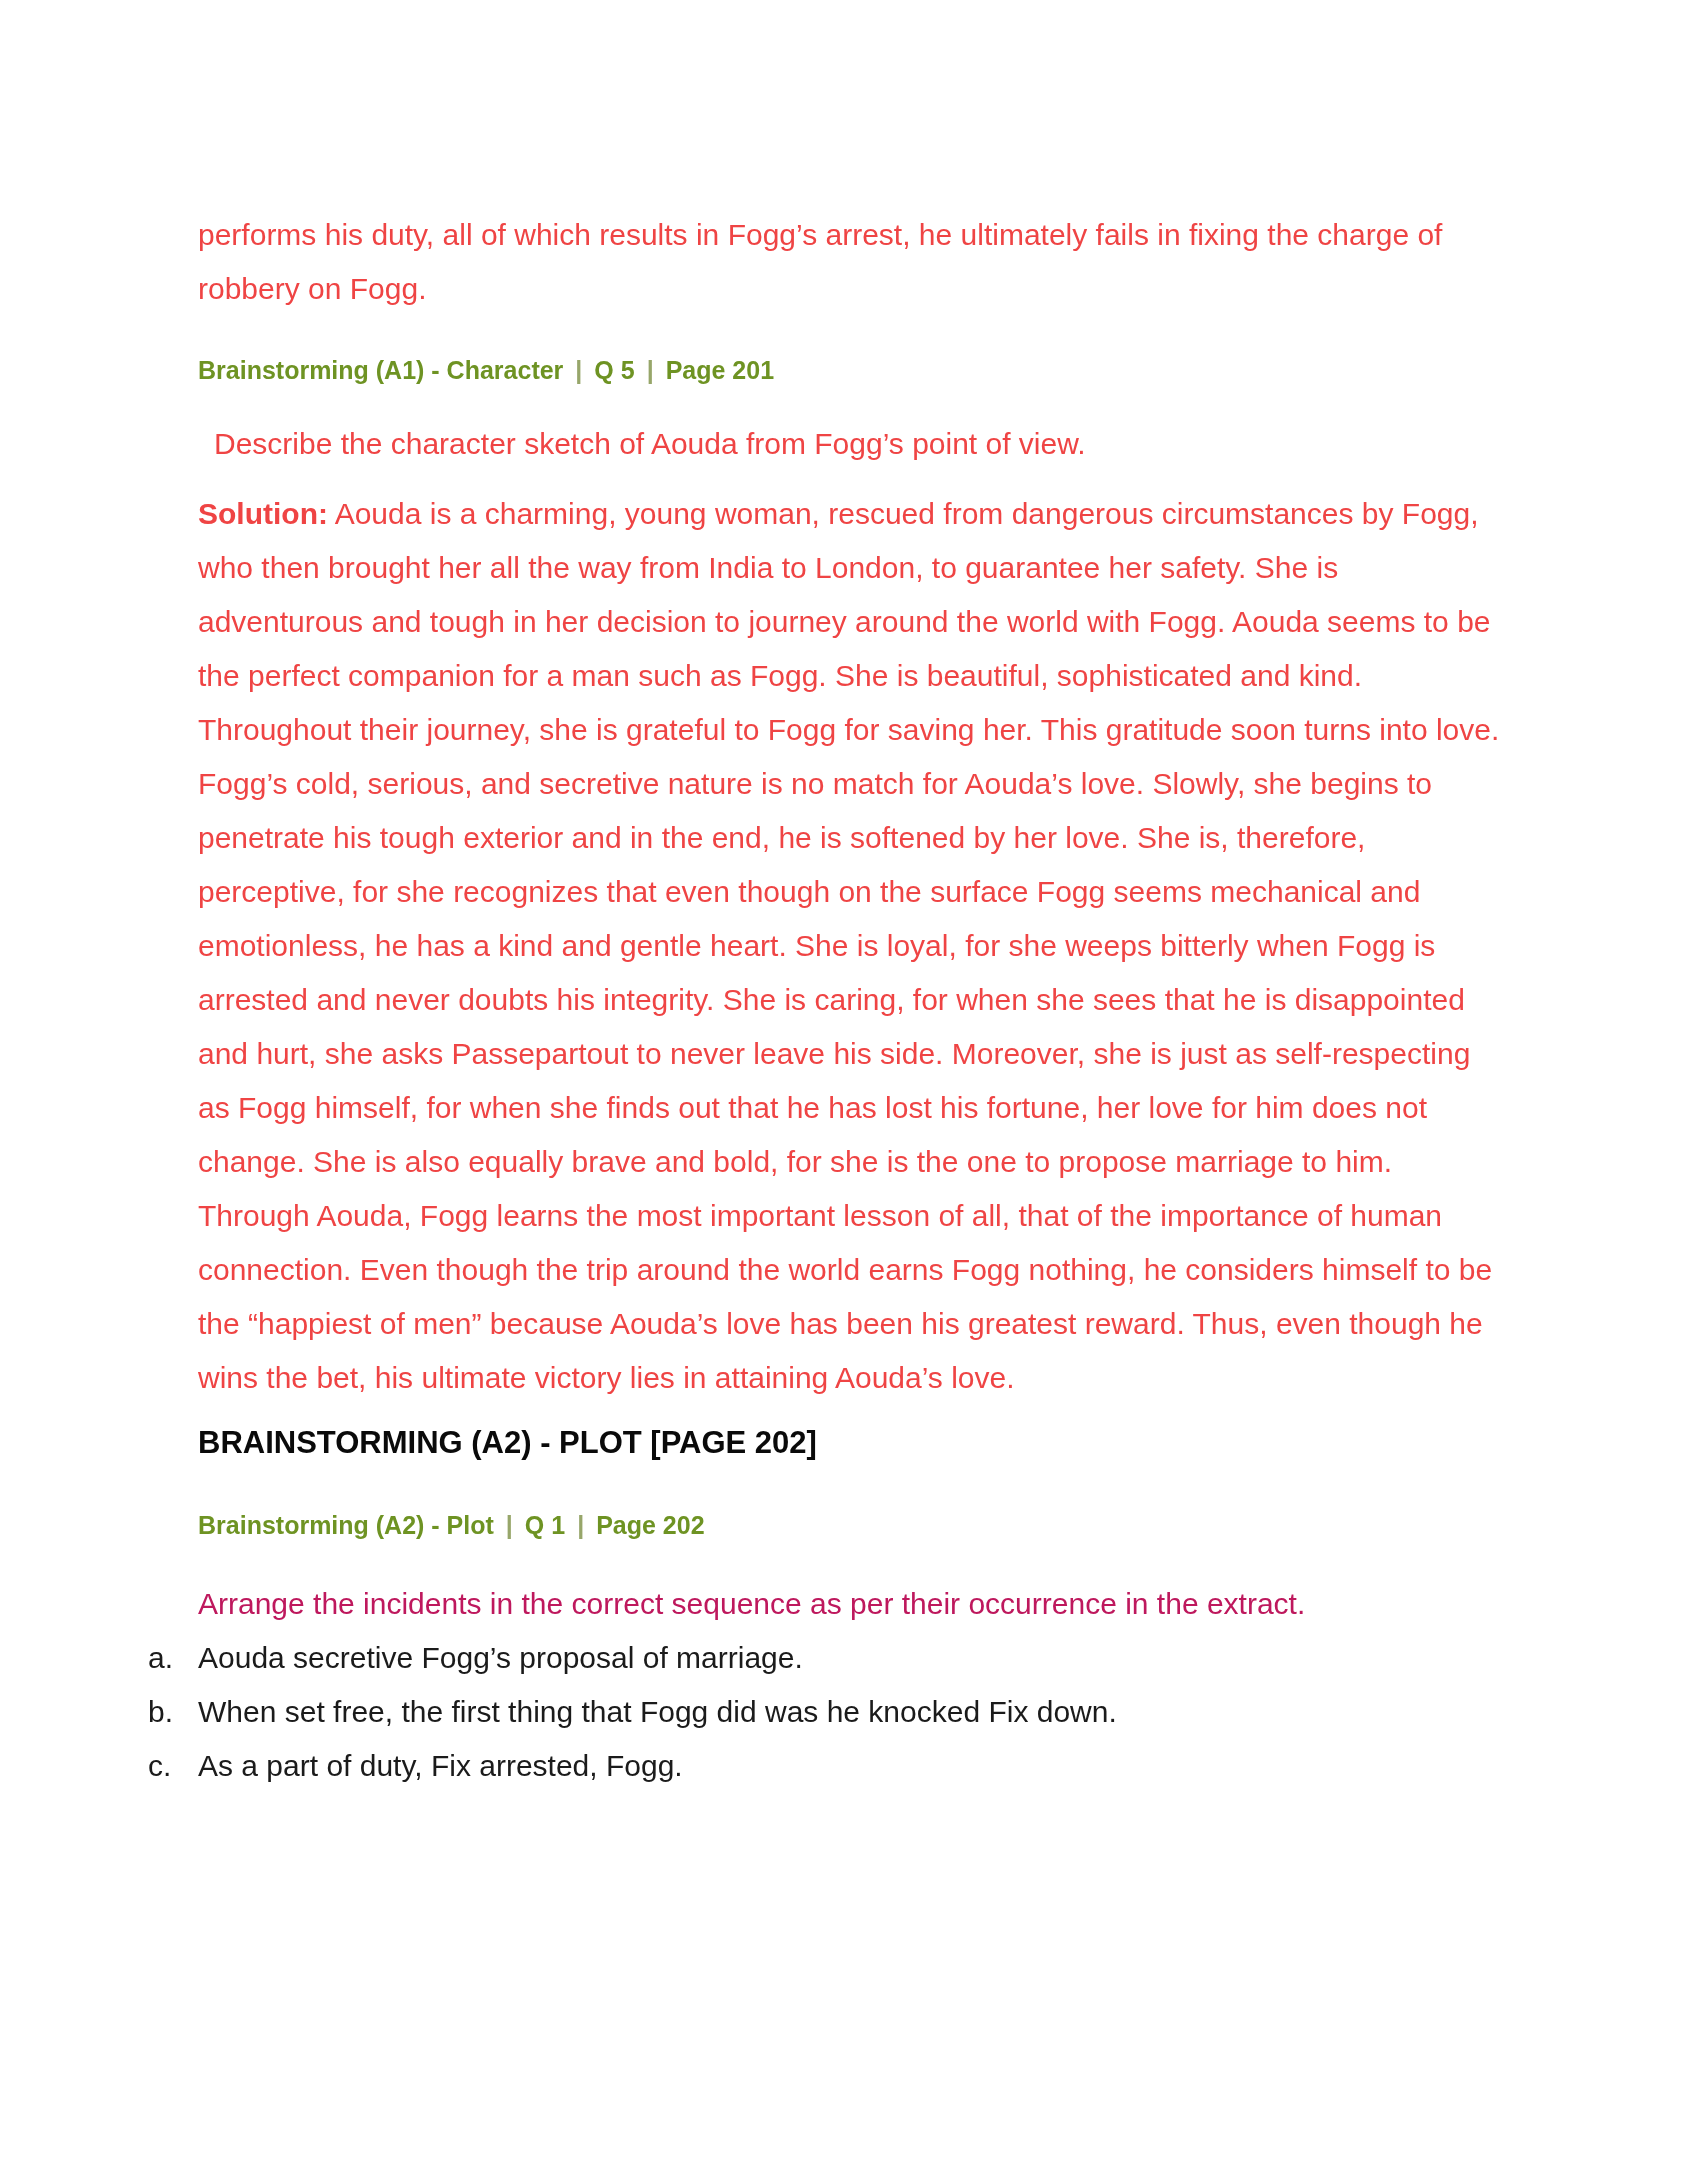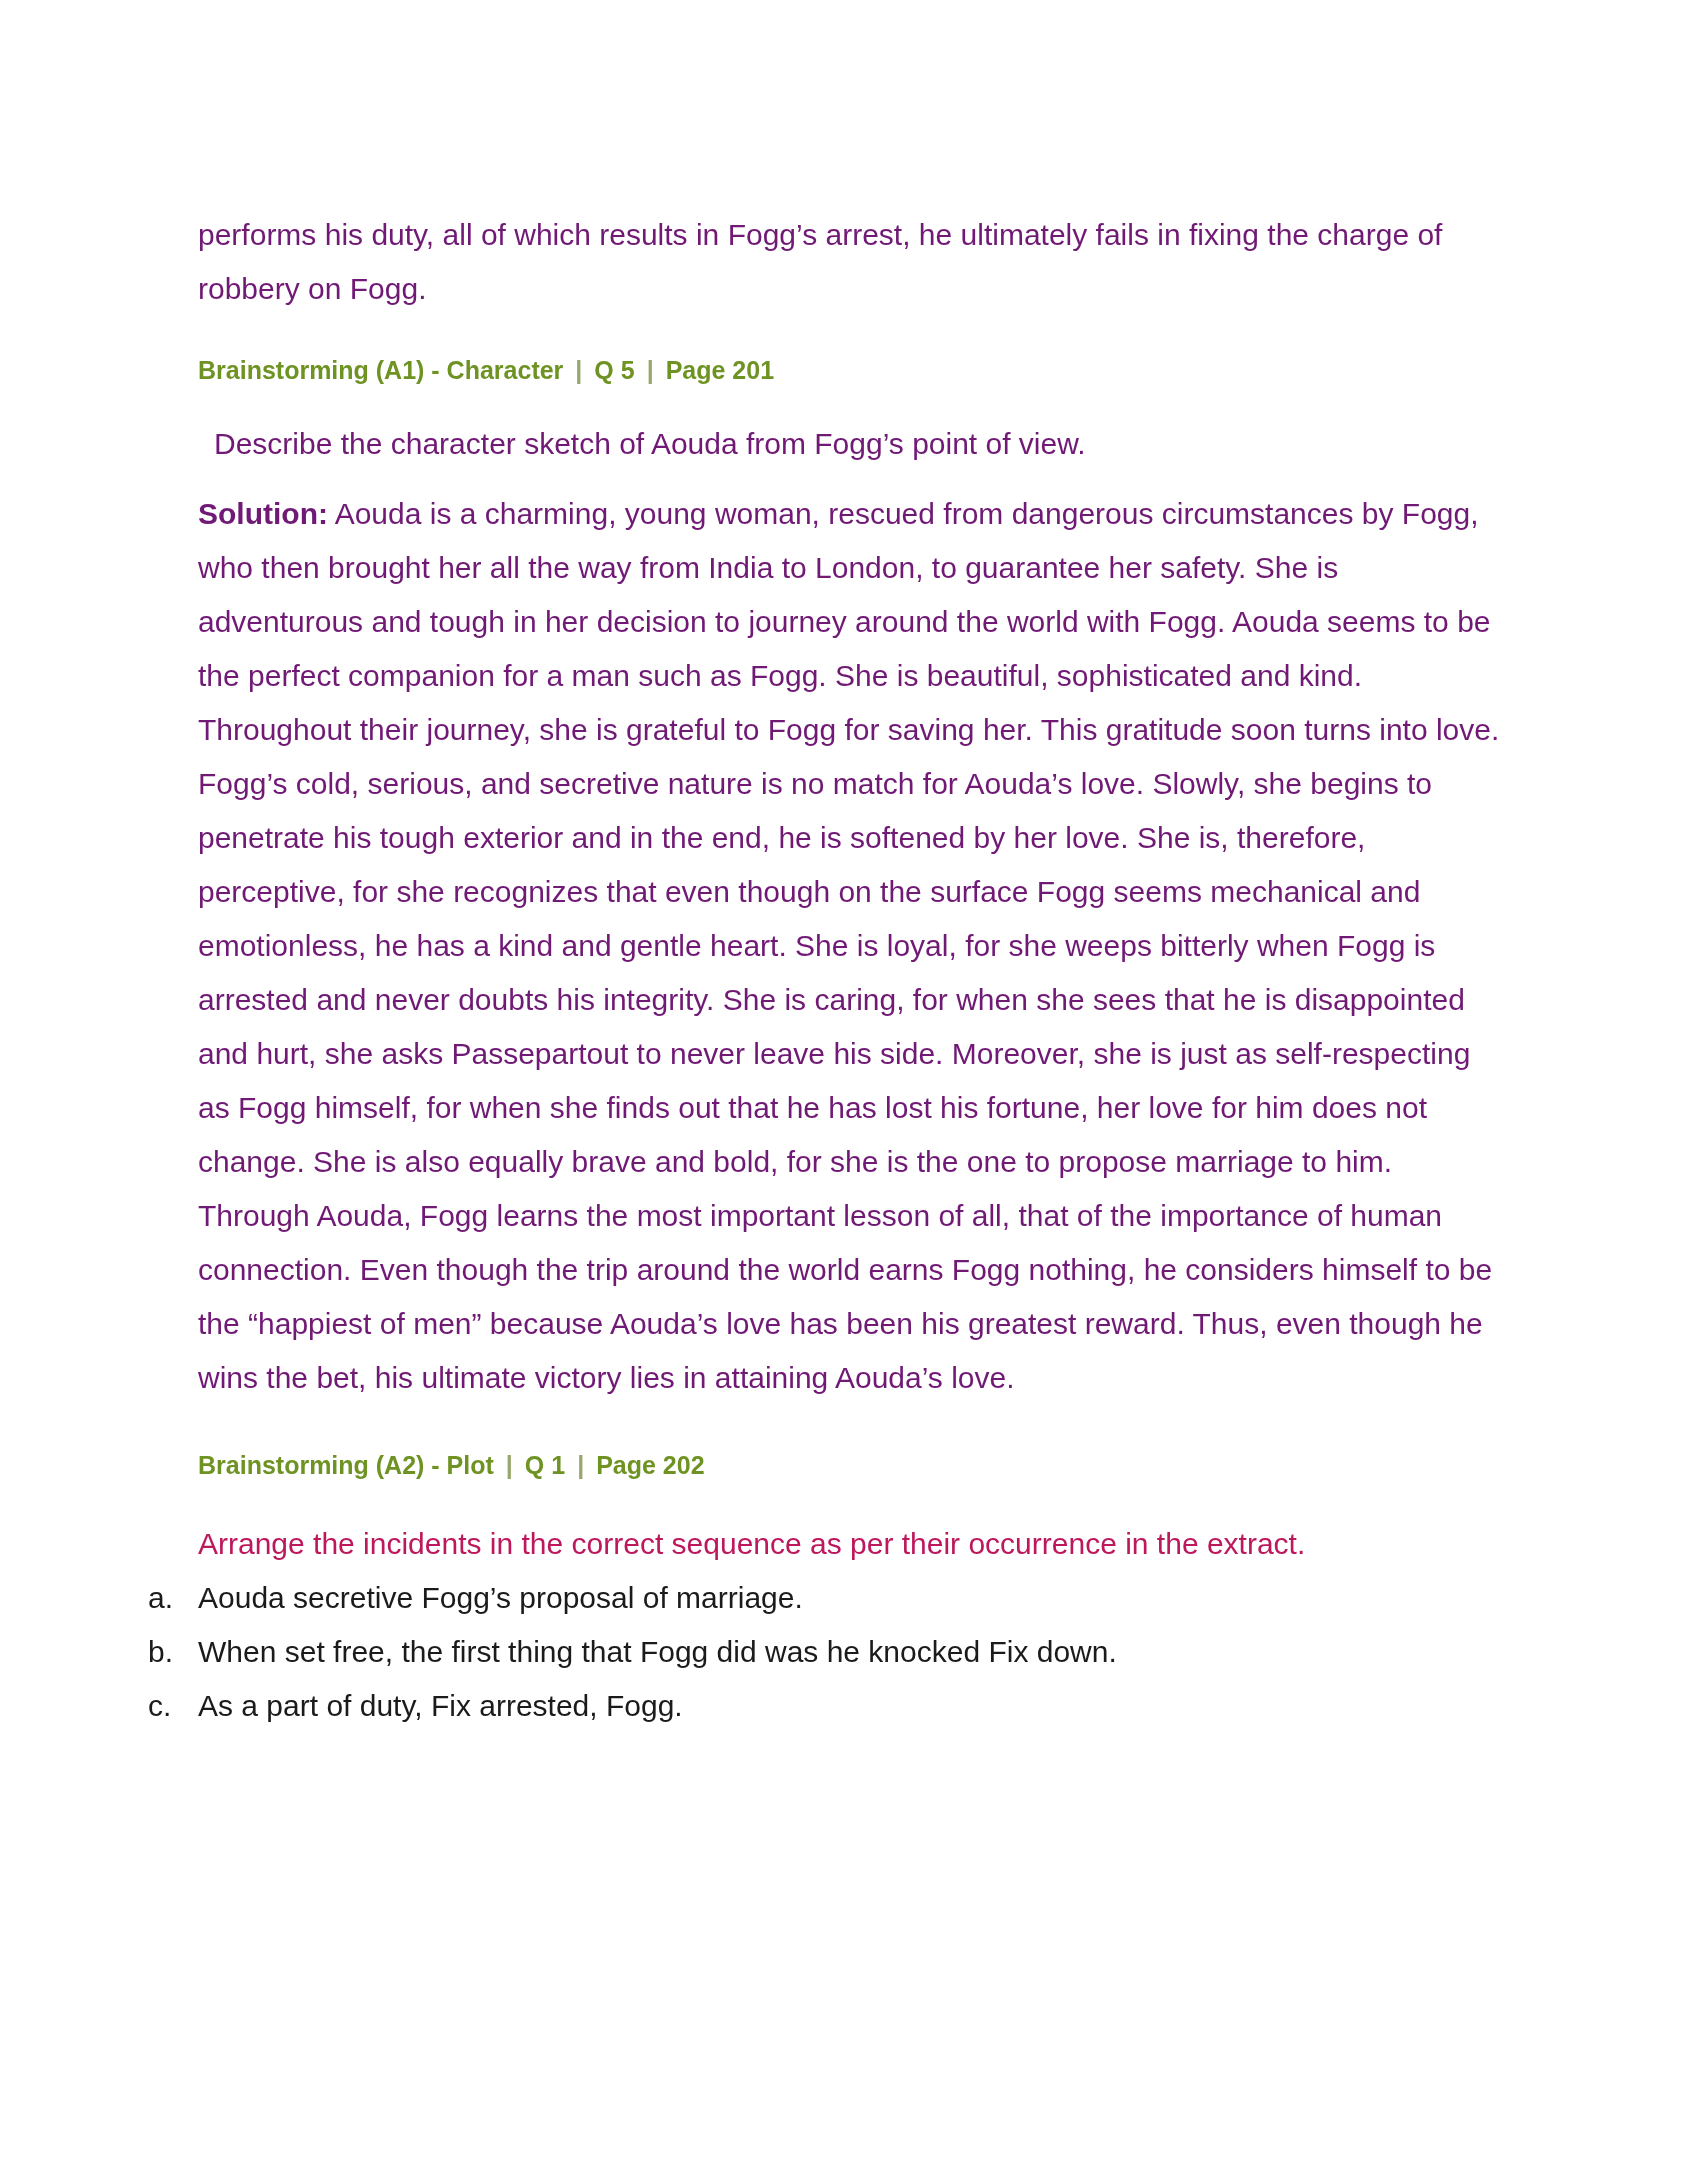--- a/index.html
+++ b/index.html
@@ -16,21 +16,21 @@
     color: #1b1b1b;
     box-sizing: border-box;
     padding: 208px 183px 0 198px;
     overflow: hidden;
   }
   .body-text {
     font-size: 30px;
     line-height: 54px;
     margin: 0;
     max-width: 1307px;
-    color: #701a75;
+    color: #ef4444;
   }
   .intro { margin-bottom: 0; }
   .green-heading {
     font-size: 25px;
     line-height: 44px;
     font-weight: bold;
     color: #6e9323;
     margin: 0;
     max-width: 1307px;
   }
@@ -82,20 +82,21 @@
 <div class="page">
 
   <p class="body-text intro">performs his duty, all of which results in Fogg’s arrest, he ultimately fails in fixing the charge of robbery on Fogg.</p>
 
   <h2 class="green-heading h-a1"><span>Brainstorming (A1) - Character</span><span class="sep">|</span><span>Q 5</span><span class="sep">|</span><span>Page 201</span></h2>
 
   <p class="body-text question">Describe the character sketch of Aouda from Fogg’s point of view.</p>
 
   <p class="body-text solution"><span class="label">Solution:</span><span> Aouda is a charming, young woman, rescued from dangerous circumstances by Fogg, who then brought her all the way from India to London, to guarantee her safety. She is adventurous and tough in her decision to journey around the world with Fogg. Aouda seems to be the perfect companion for a man such as Fogg. She is beautiful, sophisticated and kind. Throughout their journey, she is grateful to Fogg for saving her. This gratitude soon turns into love. Fogg’s cold, serious, and secretive nature is no match for Aouda’s love. Slowly, she begins to penetrate his tough exterior and in the end, he is softened by her love. She is, therefore, perceptive, for she recognizes that even though on the surface Fogg seems mechanical and emotionless, he has a kind and gentle heart. She is loyal, for she weeps bitterly when Fogg is arrested and never doubts his integrity. She is caring, for when she sees that he is disappointed and hurt, she asks Passepartout to never leave his side. Moreover, she is just as self-respecting as Fogg himself, for when she finds out that he has lost his fortune, her love for him does not change. She is also equally brave and bold, for she is the one to propose marriage to him. Through Aouda, Fogg learns the most important lesson of all, that of the importance of human connection. Even though the trip around the world earns Fogg nothing, he considers himself to be the “happiest of men” because Aouda’s love has been his greatest reward. Thus, even though he wins the bet, his ultimate victory lies in attaining Aouda’s love.</span></p>
 
+  <h2 class="black-heading">BRAINSTORMING (A2) - PLOT [PAGE 202]</h2>
 
   <h2 class="green-heading h-a2"><span>Brainstorming (A2) - Plot</span><span class="sep">|</span><span>Q 1</span><span class="sep">|</span><span>Page 202</span></h2>
 
   <p class="body-text bold-question">Arrange the incidents in the correct sequence as per their occurrence in the extract.</p>
 
   <ol class="seq-list">
     <li class="seq-item">
       <span class="marker">a.</span>
       <span>Aouda secretive Fogg’s proposal of marriage.</span>
     </li>

